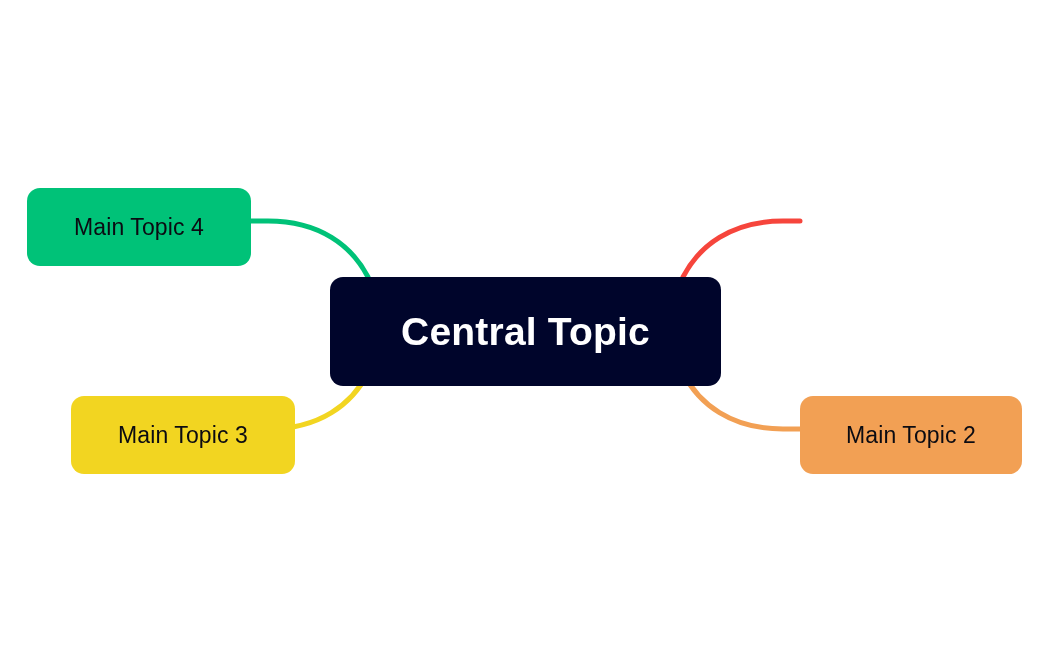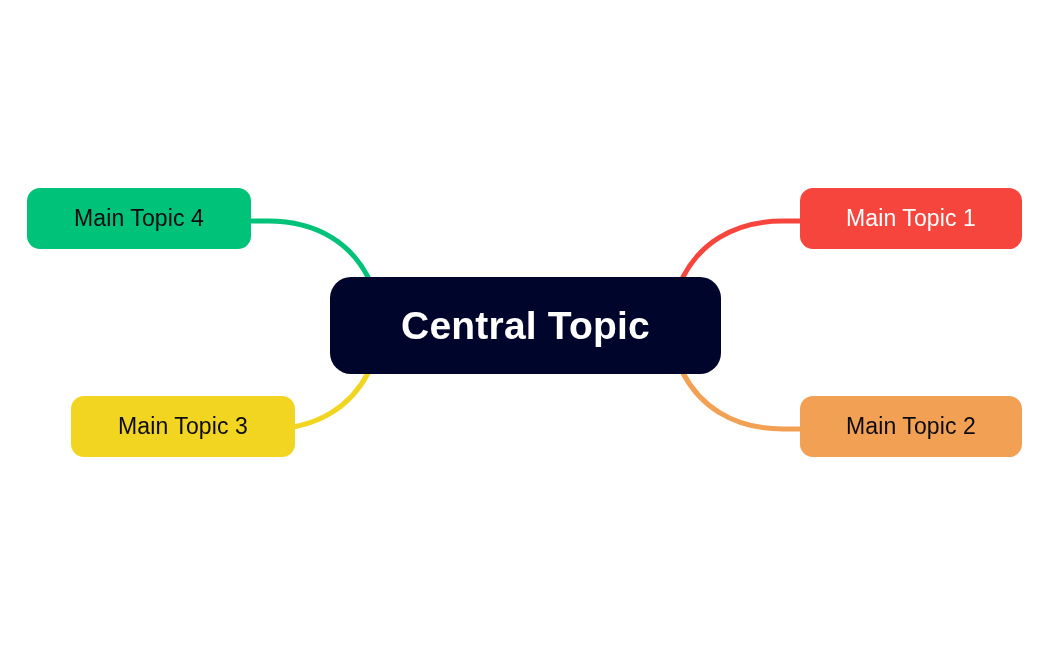--- a/index.html
+++ b/index.html
@@ -40,35 +40,35 @@
   .node-label {
     white-space: nowrap;
     letter-spacing: 0.1px;
   }
 
   
   #central-node {
     left: 330px;
     top: 277px;
     width: 391px;
-    height: 97px;
+    height: 109px;
     background: #00052b;
-    border-radius: 21px;
+    border-radius: 13px;
   }
   #central-node .node-label {
     color: #ffffff;
     font-size: 39px;
     font-weight: 700;
     letter-spacing: 0.2px;
   }
 
   
   .branch-node {
     width: 224px;
-    height: 61px;
+    height: 78px;
   }
   .branch-node .node-label {
     font-size: 23px;
     font-weight: 500;
   }
   #node-topic-4 {
     left: 27px;
     top: 188px;
     background: #00c278;
   }
@@ -115,21 +115,18 @@
   </div>
 
   <div class="node branch-node" id="node-topic-3">
     <span class="node-label">Main Topic 3</span>
   </div>
 
   <div class="node" id="central-node">
     <span class="node-label">Central Topic</span>
   </div>
 
-  <div class="node branch-node" id="node-topic-1">
-    <span class="node-label">Main Topic 1</span>
-  </div>
 
   <div class="node branch-node" id="node-topic-2">
     <span class="node-label">Main Topic 2</span>
   </div>
 
 </div>
 
 </body></html>

